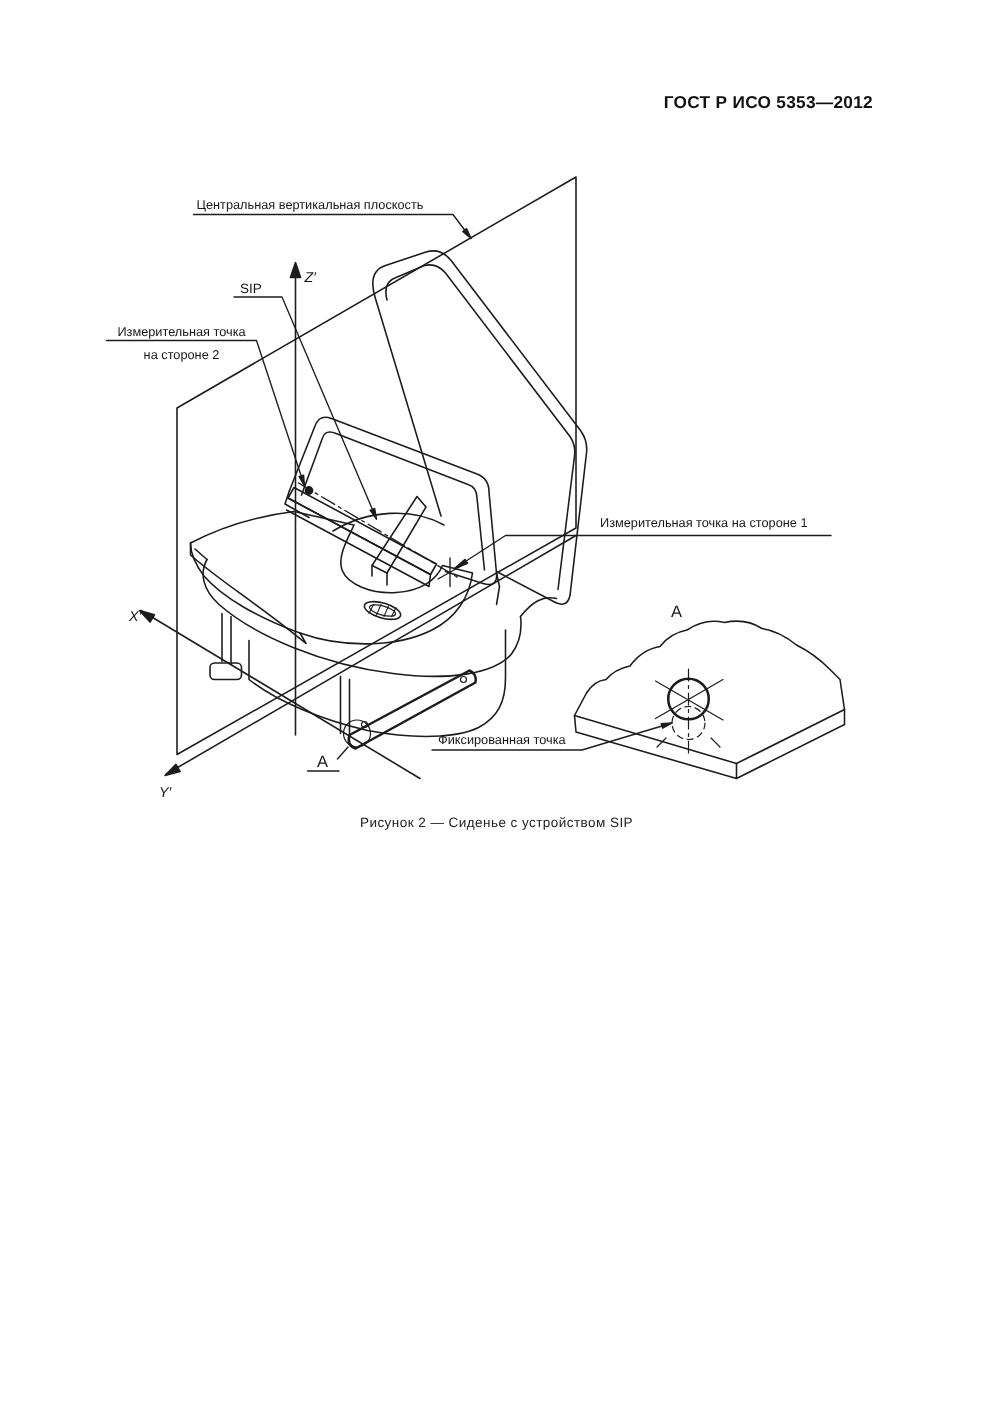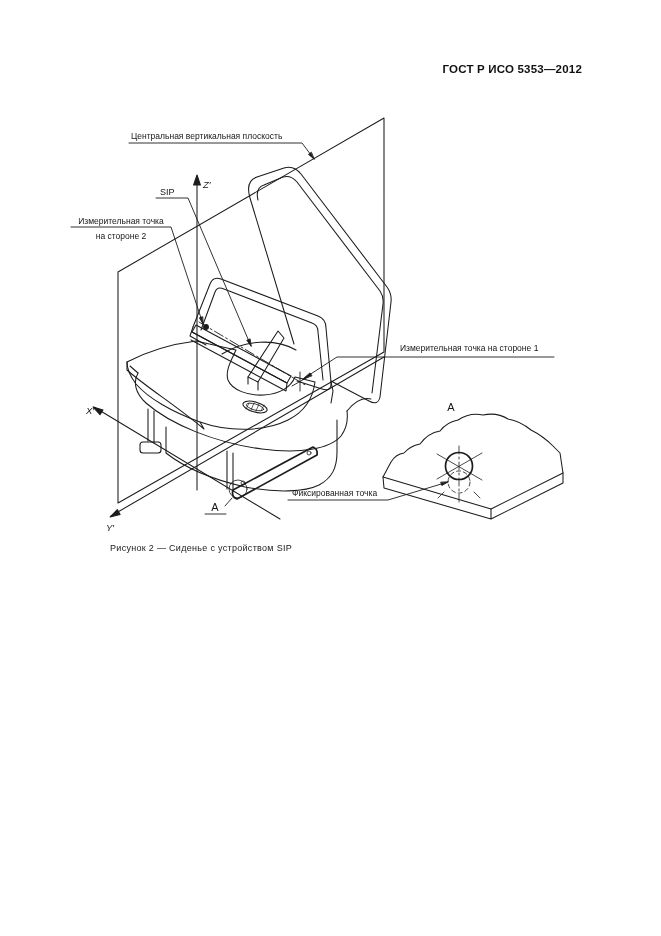--- a/index.html
+++ b/index.html
@@ -10,22 +10,22 @@
     font-family:"Liberation Sans","DejaVu Sans",sans-serif;
     color:#111;
     overflow:hidden;
   }
   .doc-header{
     position:absolute;top:63px;right:79px;
     font-size:11.5px;font-weight:bold;letter-spacing:.2px;
     color:#111;white-space:nowrap;
   }
   .fig-caption{
-    position:absolute;top:543px;left:110px;width:410px;
-    text-align:left;font-size:9px;color:#222;letter-spacing:.3px;
+    position:absolute;top:543px;left:126px;width:410px;
+    text-align:center;font-size:9px;color:#222;letter-spacing:.3px;
     white-space:nowrap;
   }
   .page-number{
     position:absolute;top:846px;right:78px;
     font-size:10.5px;color:#222;
   }
   svg{position:absolute;left:0;top:0;}
   svg text{fill:#161616;}
   .lbl{font-size:8.5px;font-family:"Liberation Sans","DejaVu Sans",sans-serif;}
   .axis-lbl{font-size:9.5px;font-style:italic;font-family:"Liberation Sans","DejaVu Sans",sans-serif;}

